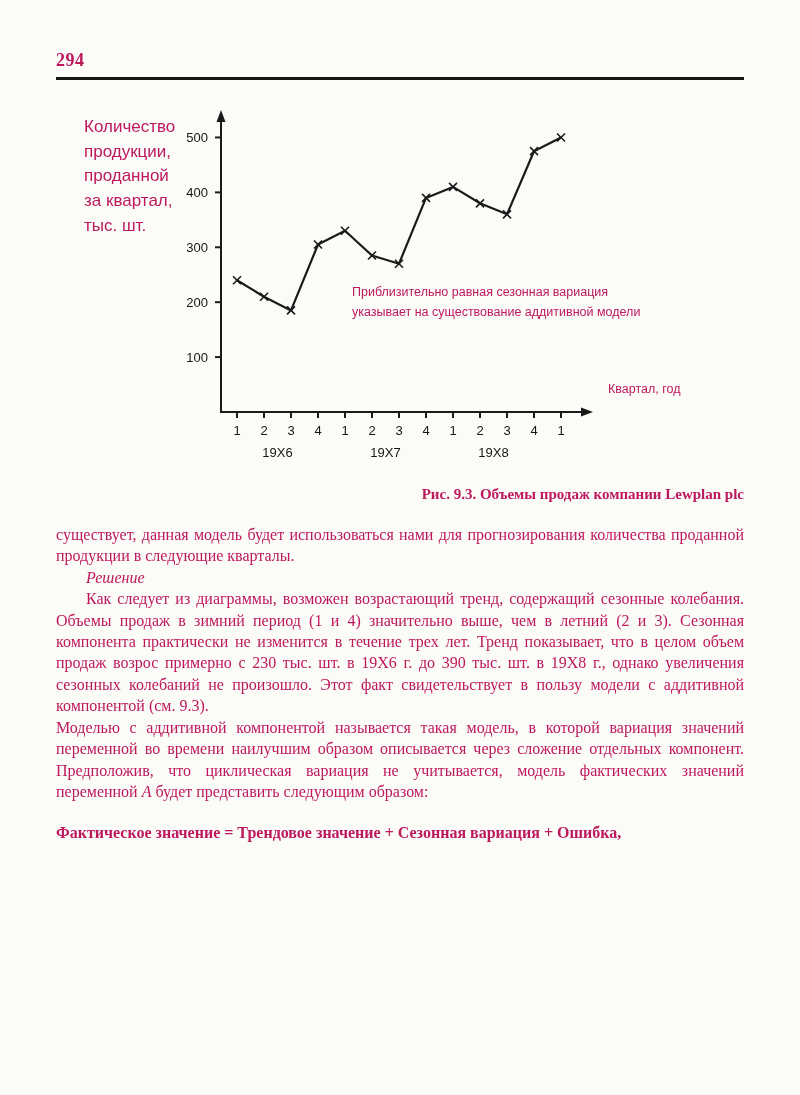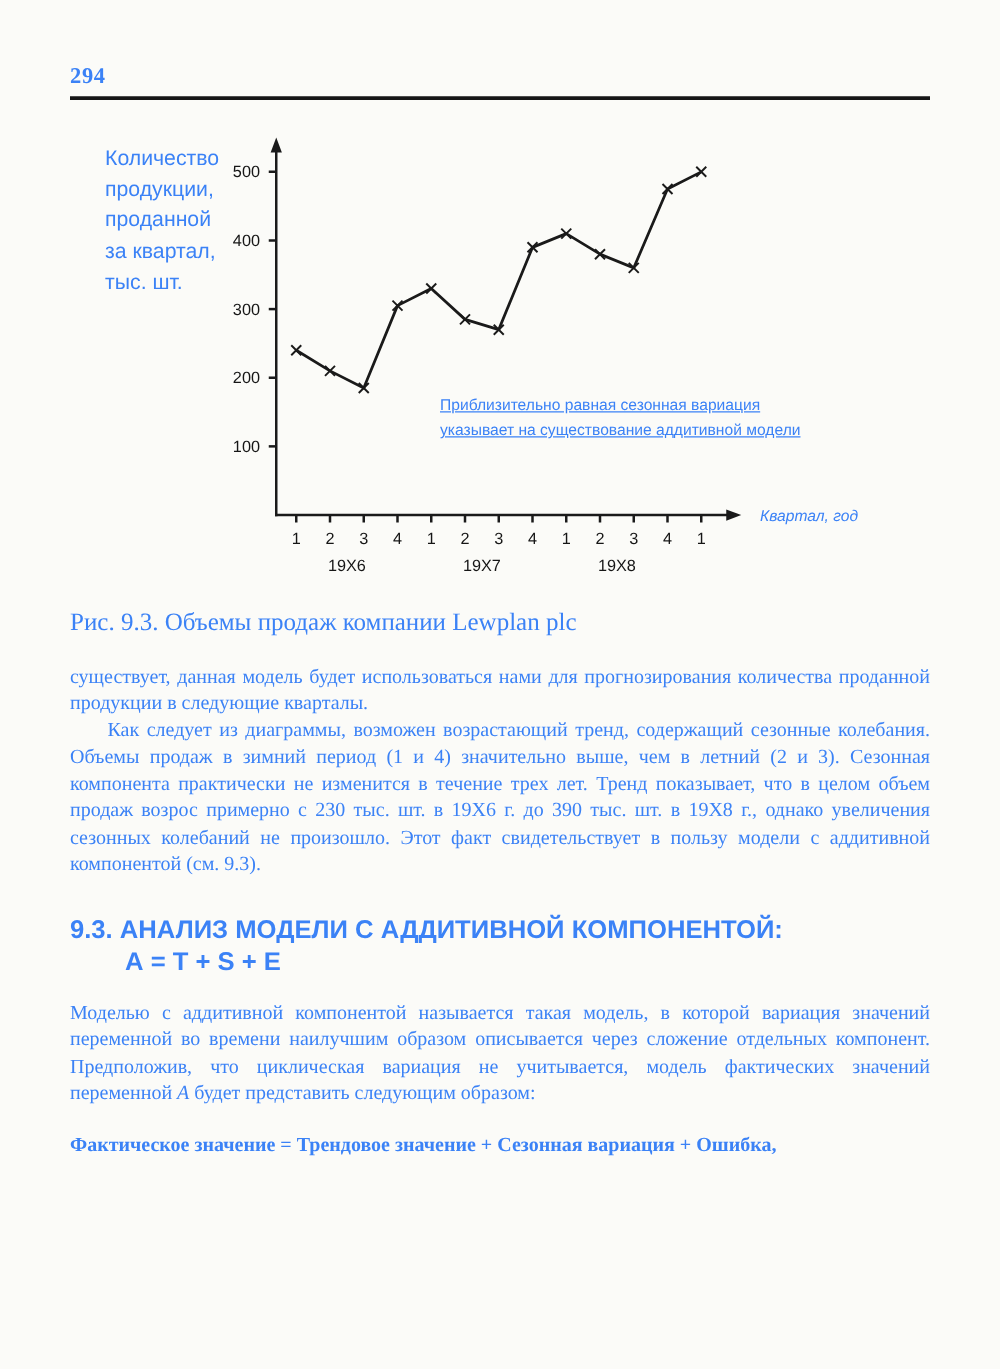--- a/index.html
+++ b/index.html
@@ -3,21 +3,21 @@
 <meta charset="utf-8">
 <style>
   html, body { margin: 0; padding: 0; }
   body { background: #e8e8e6; }
   .page {
     position: relative;
     width: 800px;
     height: 1095px;
     margin: 0 auto;
     background: #fbfbf8;
-    color: #3b82f6;
+    color: #be185d;
     font-family: "Liberation Serif", serif;
     overflow: hidden;
     box-sizing: border-box;
     padding: 50px 56px 0 56px;
   }
 
   
   .page-header {
     display: flex;
     align-items: baseline;
@@ -58,39 +58,37 @@
     left: 28px;
     top: 13px;
     width: 110px;
     font-size: 17px;
     line-height: 1.45;
     white-space: pre-line;
   }
   .chart-annotation {
     position: absolute;
     left: 296px;
-    top: 212px;
+    top: 180px;
     width: 330px;
     font-size: 12.5px;
     line-height: 1.6;
     white-space: pre-line;
-    text-decoration: underline;
   }
   .x-axis-label {
     position: absolute;
     left: 552px;
-    top: 304px;
+    top: 280px;
     font-size: 12.5px;
-    font-style: italic;
   }
   .figure-caption {
     margin-top: 10px;
-    text-align: left;
-    font-weight: normal;
-    font-size: 20px;
+    text-align: right;
+    font-weight: bold;
+    font-size: 15px;
     line-height: 1.45;
     font-family: "Liberation Serif", serif;
   }
 
   
   .body-text { margin-top: 18px; }
   .body-text p {
     margin: 0;
     font-size: 16px;
     line-height: 1.34;
@@ -207,25 +205,22 @@
 указывает на существование аддитивной модели</div>
       <div class="x-axis-label">Квартал, год</div>
     </div>
     <figcaption class="figure-caption">
       <div>Рис. 9.3. Объемы продаж компании Lewplan plc</div>
     </figcaption>
   </figure>
 
   <main class="body-text">
     <p class="noindent">существует, данная модель будет использоваться нами для прогнозирования количества проданной продукции в следующие кварталы.</p>
+    <p class="indent solution-label">Решение</p>
     <p class="indent">Как следует из диаграммы, возможен возрастающий тренд, содержащий сезонные колебания. Объемы продаж в зимний период (1 и 4) значительно выше, чем в летний (2 и 3). Сезонная компонента практически не изменится в течение трех лет. Тренд показывает, что в целом объем продаж возрос примерно с 230 тыс. шт. в 19X6 г. до 390 тыс. шт. в 19X8 г., однако увеличения сезонных колебаний не произошло. Этот факт свидетельствует в пользу модели с аддитивной компонентой (см. 9.3).</p>
 
-    <h2 class="section-heading">
-      <div>9.3. АНАЛИЗ МОДЕЛИ С АДДИТИВНОЙ КОМПОНЕНТОЙ:</div>
-      <div class="h2-line2">А = Т + S + Е</div>
-    </h2>
 
     <p class="noindent"><span>Моделью с аддитивной компонентой называется такая модель, в которой вариация значений переменной во времени наилучшим образом описывается через сложение отдельных компонент. Предположив, что циклическая вариация не учитывается, модель фактических значений переменной </span><span class="var-italic">А</span><span> будет представить следующим образом:</span></p>
 
     <p class="formula">Фактическое значение = Трендовое значение + Сезонная вариация + Ошибка,</p>
   </main>
 
 </div>
 
 </body></html>

